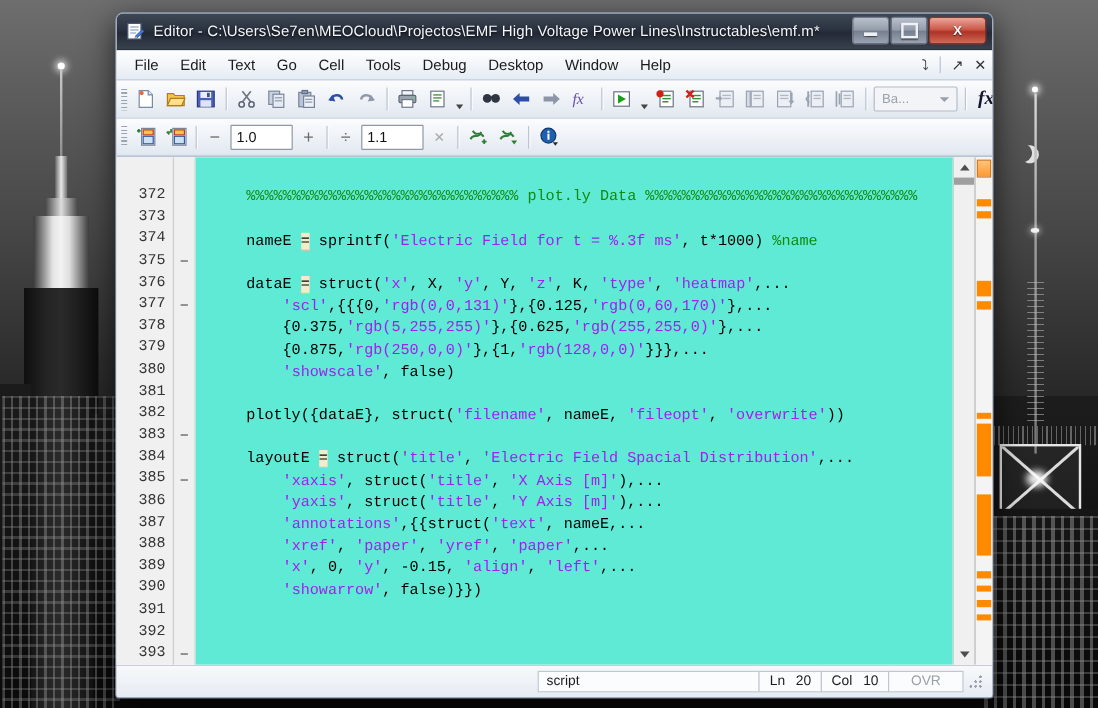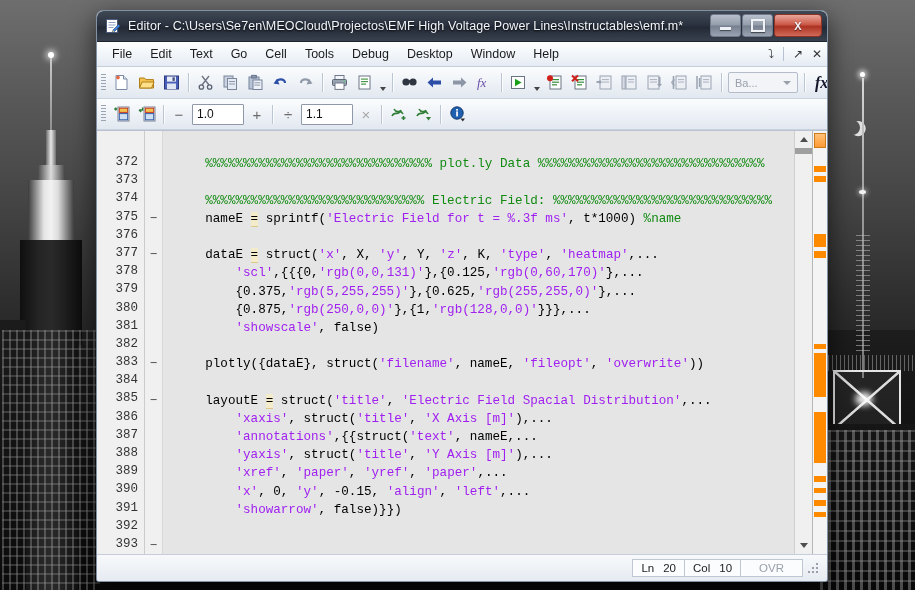--- a/index.html
+++ b/index.html
@@ -117,21 +117,21 @@
   .op{width:22px;height:22px;display:flex;align-items:center;justify-content:center;
      font-size:15px;color:#6a6a6a;flex:0 0 22px;}
   .op.dim{color:#a8a8a8;}
 
   
   #editor-area{flex:1 1 auto;display:flex;background:#ffffff;position:relative;overflow:hidden;
      border-top:1px solid #b9c2cf;}
   #gutter{width:48px;flex:0 0 48px;background:#f0f0f0;border-right:1px solid #cccccc;
      padding-top:22px;box-sizing:border-box;}
   #foldcol{width:18px;flex:0 0 18px;background:#f0f0f0;border-right:1px solid #d9d9d9;padding-top:6px;box-sizing:border-box;}
-  #code{flex:1 1 auto;padding-top:6px;overflow:hidden;background:#e5e5e5;position:relative;}
+  #code{flex:1 1 auto;padding-top:6px;overflow:hidden;background:#5eead4;position:relative;}
   .ln{height:18.2px;line-height:18.2px;text-align:right;padding-right:6px;
      font-family:"Liberation Mono","DejaVu Sans Mono",monospace;font-size:12.5px;color:#333;}
   .fold{height:18.2px;line-height:18.2px;text-align:center;
      font-family:"Liberation Mono",monospace;font-size:12.5px;color:#444;}
   .cl{height:18.2px;line-height:18.2px;white-space:pre;padding-left:12px;
      font-family:"Liberation Mono","DejaVu Sans Mono",monospace;font-size:12.6px;color:#000;letter-spacing:0px;}
   .cm{color:#108a10;}
   .st{color:#a020f0;}
   .eqhl{background:#f3ebc9;box-shadow:0 1px 0 #d8c98a;}
 
@@ -549,35 +549,34 @@
         <div class="fold"></div>
         <div class="fold"></div>
         <div class="fold"></div>
         <div class="fold"></div>
         <div class="fold">−</div>
       </div>
     <div id="code">
         <div class="cl">&nbsp;</div>
         <div class="cl"><span>    </span><span class="cm">%%%%%%%%%%%%%%%%%%%%%%%%%%%%%% plot.ly Data %%%%%%%%%%%%%%%%%%%%%%%%%%%%%%</span></div>
         <div class="cl">&nbsp;</div>
-        <div class="cl"><span>    </span><span class="cm">%%%%%%%%%%%%%%%%%%%%%%%%%%%%% Electric Field: %%%%%%%%%%%%%%%%%%%%%%%%%%%%%</span></div>
         <div class="cl"><span>    nameE </span><span class="eqhl">=</span><span> sprintf(</span><span class="st">'Electric Field for t = %.3f ms'</span><span>, t*1000) </span><span class="cm">%name</span></div>
         <div class="cl">&nbsp;</div>
         <div class="cl"><span>    dataE </span><span class="eqhl">=</span><span> struct(</span><span class="st">'x'</span><span>, X, </span><span class="st">'y'</span><span>, Y, </span><span class="st">'z'</span><span>, K, </span><span class="st">'type'</span><span>, </span><span class="st">'heatmap'</span><span>,...</span></div>
         <div class="cl"><span>        </span><span class="st">'scl'</span><span>,{{{0,</span><span class="st">'rgb(0,0,131)'</span><span>},{0.125,</span><span class="st">'rgb(0,60,170)'</span><span>},...</span></div>
         <div class="cl"><span>        {0.375,</span><span class="st">'rgb(5,255,255)'</span><span>},{0.625,</span><span class="st">'rgb(255,255,0)'</span><span>},...</span></div>
         <div class="cl"><span>        {0.875,</span><span class="st">'rgb(250,0,0)'</span><span>},{1,</span><span class="st">'rgb(128,0,0)'</span><span>}}},...</span></div>
         <div class="cl"><span>        </span><span class="st">'showscale'</span><span>, false)</span></div>
         <div class="cl">&nbsp;</div>
         <div class="cl"><span>    plotly({dataE}, struct(</span><span class="st">'filename'</span><span>, nameE, </span><span class="st">'fileopt'</span><span>, </span><span class="st">'overwrite'</span><span>))</span></div>
         <div class="cl">&nbsp;</div>
         <div class="cl"><span>    layoutE </span><span class="eqhl">=</span><span> struct(</span><span class="st">'title'</span><span>, </span><span class="st">'Electric Field Spacial Distribution'</span><span>,...</span></div>
         <div class="cl"><span>        </span><span class="st">'xaxis'</span><span>, struct(</span><span class="st">'title'</span><span>, </span><span class="st">'X Axis [m]'</span><span>),...</span></div>
+        <div class="cl"><span>        </span><span class="st">'yaxis'</span><span>, struct(</span><span class="st">'title'</span><span>, </span><span class="st">'Y Axis [m]'</span><span>),...</span></div>
         <div class="cl"><span>        </span><span class="st">'annotations'</span><span>,{{struct(</span><span class="st">'text'</span><span>, nameE,...</span></div>
-        <div class="cl"><span>        </span><span class="st">'yaxis'</span><span>, struct(</span><span class="st">'title'</span><span>, </span><span class="st">'Y Axis [m]'</span><span>),...</span></div>
         <div class="cl"><span>        </span><span class="st">'xref'</span><span>, </span><span class="st">'paper'</span><span>, </span><span class="st">'yref'</span><span>, </span><span class="st">'paper'</span><span>,...</span></div>
         <div class="cl"><span>        </span><span class="st">'x'</span><span>, 0, </span><span class="st">'y'</span><span>, -0.15, </span><span class="st">'align'</span><span>, </span><span class="st">'left'</span><span>,...</span></div>
         <div class="cl"><span>        </span><span class="st">'showarrow'</span><span>, false)}})</span></div>
         <div class="cl">&nbsp;</div>
       </div>
 
     <div id="vscroll">
       <div id="sb-track-top"></div>
       <div class="sb-arrow up">
           <i></i>
@@ -599,20 +598,21 @@
         <div class="an-mark" style="top: 281px; height: 51px; background: rgb(255, 138, 0);"></div>
         <div class="an-mark" style="top: 345px; height: 6px; background: rgb(255, 138, 0);"></div>
         <div class="an-mark" style="top: 357px; height: 5px; background: rgb(255, 138, 0);"></div>
         <div class="an-mark" style="top: 369px; height: 6px; background: rgb(255, 138, 0);"></div>
         <div class="an-mark" style="top: 381px; height: 5px; background: rgb(255, 138, 0);"></div>
       </div>
   </div>
 
   <div id="statusbar">
     <span class="sb-spacer"></span>
+    <span class="sb-cell" id="sb-script">script</span>
     <span class="sb-cell" id="sb-ln">
       <span>Ln</span>
       <span style="display:inline-block;width:9px"></span>
       <span>20</span>
     </span>
     <span class="sb-cell" id="sb-col">
       <span>Col</span>
       <span style="display:inline-block;width:9px"></span>
       <span>10</span>
     </span>

